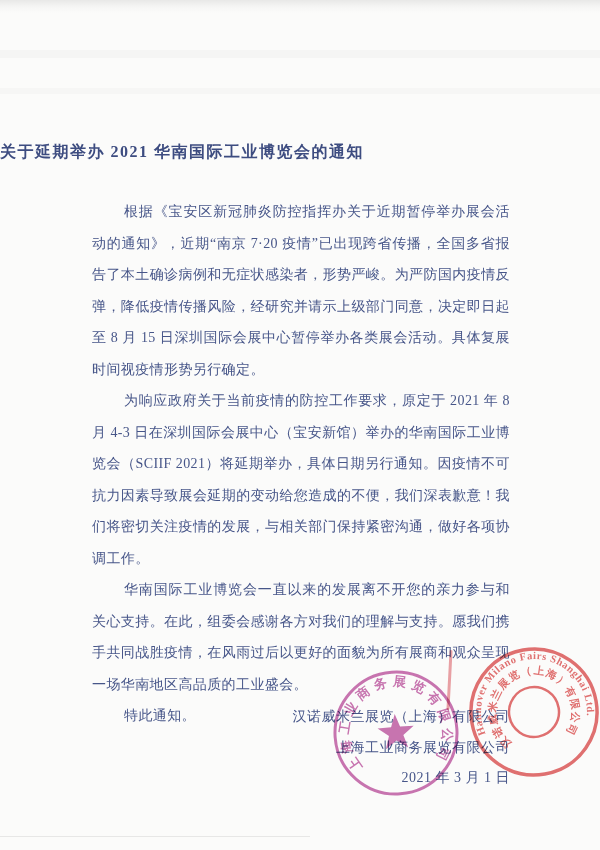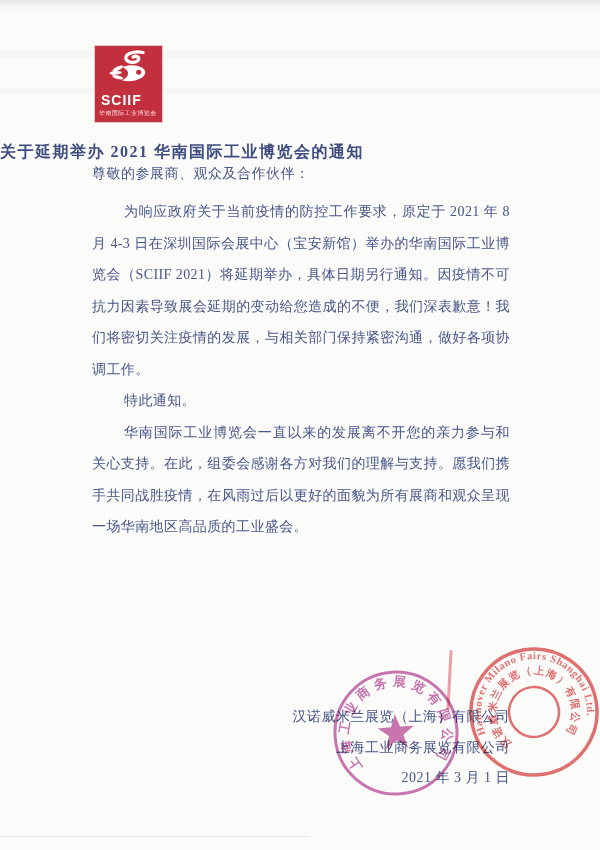--- a/index.html
+++ b/index.html
@@ -46,41 +46,29 @@
 </head>
 <body>
 
 <div class="page">
 
   <div class="scan-top"></div>
   <div class="scan-band-a"></div>
   <div class="scan-band-b"></div>
   <div class="scan-line-bottom"></div>
 
-  <div class="logo">
-    <svg class="logo-swoosh" viewBox="0 0 40 36" xmlns="http://www.w3.org/2000/svg">
-      <path d="M31 3 C22 1 14 5 15.5 9 C17 12.5 24 13 26.5 10 C28.5 7.5 25 5.5 22 7" fill="none" stroke="#ffffff" stroke-width="3" stroke-linecap="round"></path>
-      <path d="M12 16 C22 12.5 33 15.5 33 21 C33 26.5 23 30.5 12 28.5 C17.5 25.5 19 21.5 15.5 18.5 Z" fill="#ffffff"></path>
-      <ellipse cx="8" cy="17.5" rx="5.2" ry="1.7" fill="#ffffff" transform="rotate(-24 8 17.5)"></ellipse>
-      <ellipse cx="6" cy="21.5" rx="5.6" ry="1.7" fill="#ffffff" transform="rotate(-4 6 21.5)"></ellipse>
-      <ellipse cx="8" cy="25.5" rx="5.2" ry="1.7" fill="#ffffff" transform="rotate(14 8 25.5)"></ellipse>
-      <circle cx="27" cy="21" r="2.3" fill="#c1303c"></circle>
-    </svg>
-    <div class="logo-brand">SCIIF</div>
-    <div class="logo-sub">华南国际工业博览会</div>
-  </div>
 
   <h1 class="title">关于延期举办 2021 华南国际工业博览会的通知</h1>
 
-  <div class="salutation">尊敬的参展商、观众及合作伙伴：</div>
 
   <div class="body-text">
+    <p>根据《宝安区新冠肺炎防控指挥办关于近期暂停举办展会活动的通知》，近期“南京 7·20 疫情”已出现跨省传播，全国多省报告了本土确诊病例和无症状感染者，形势严峻。为严防国内疫情反弹，降低疫情传播风险，经研究并请示上级部门同意，决定即日起至 8 月 15 日深圳国际会展中心暂停举办各类展会活动。具体复展时间视疫情形势另行确定。</p>
     <p>为响应政府关于当前疫情的防控工作要求，原定于 2021 年 8 月 4-3 日在深圳国际会展中心（宝安新馆）举办的华南国际工业博览会（SCIIF 2021）将延期举办，具体日期另行通知。因疫情不可抗力因素导致展会延期的变动给您造成的不便，我们深表歉意！我们将密切关注疫情的发展，与相关部门保持紧密沟通，做好各项协调工作。</p>
+    <p>华南国际工业博览会一直以来的发展离不开您的亲力参与和关心支持。在此，组委会感谢各方对我们的理解与支持。愿我们携手共同战胜疫情，在风雨过后以更好的面貌为所有展商和观众呈现一场华南地区高品质的工业盛会。</p>
     <p>特此通知。</p>
-    <p>华南国际工业博览会一直以来的发展离不开您的亲力参与和关心支持。在此，组委会感谢各方对我们的理解与支持。愿我们携手共同战胜疫情，在风雨过后以更好的面貌为所有展商和观众呈现一场华南地区高品质的工业盛会。</p>
   </div>
 
   <div class="sign-block">
     <div>汉诺威米兰展览（上海）有限公司</div>
     <div>上海工业商务展览有限公司</div>
     <div>2021 年 3 月 1 日</div>
   </div>
 
   <div class="stray-ink"></div>
 

